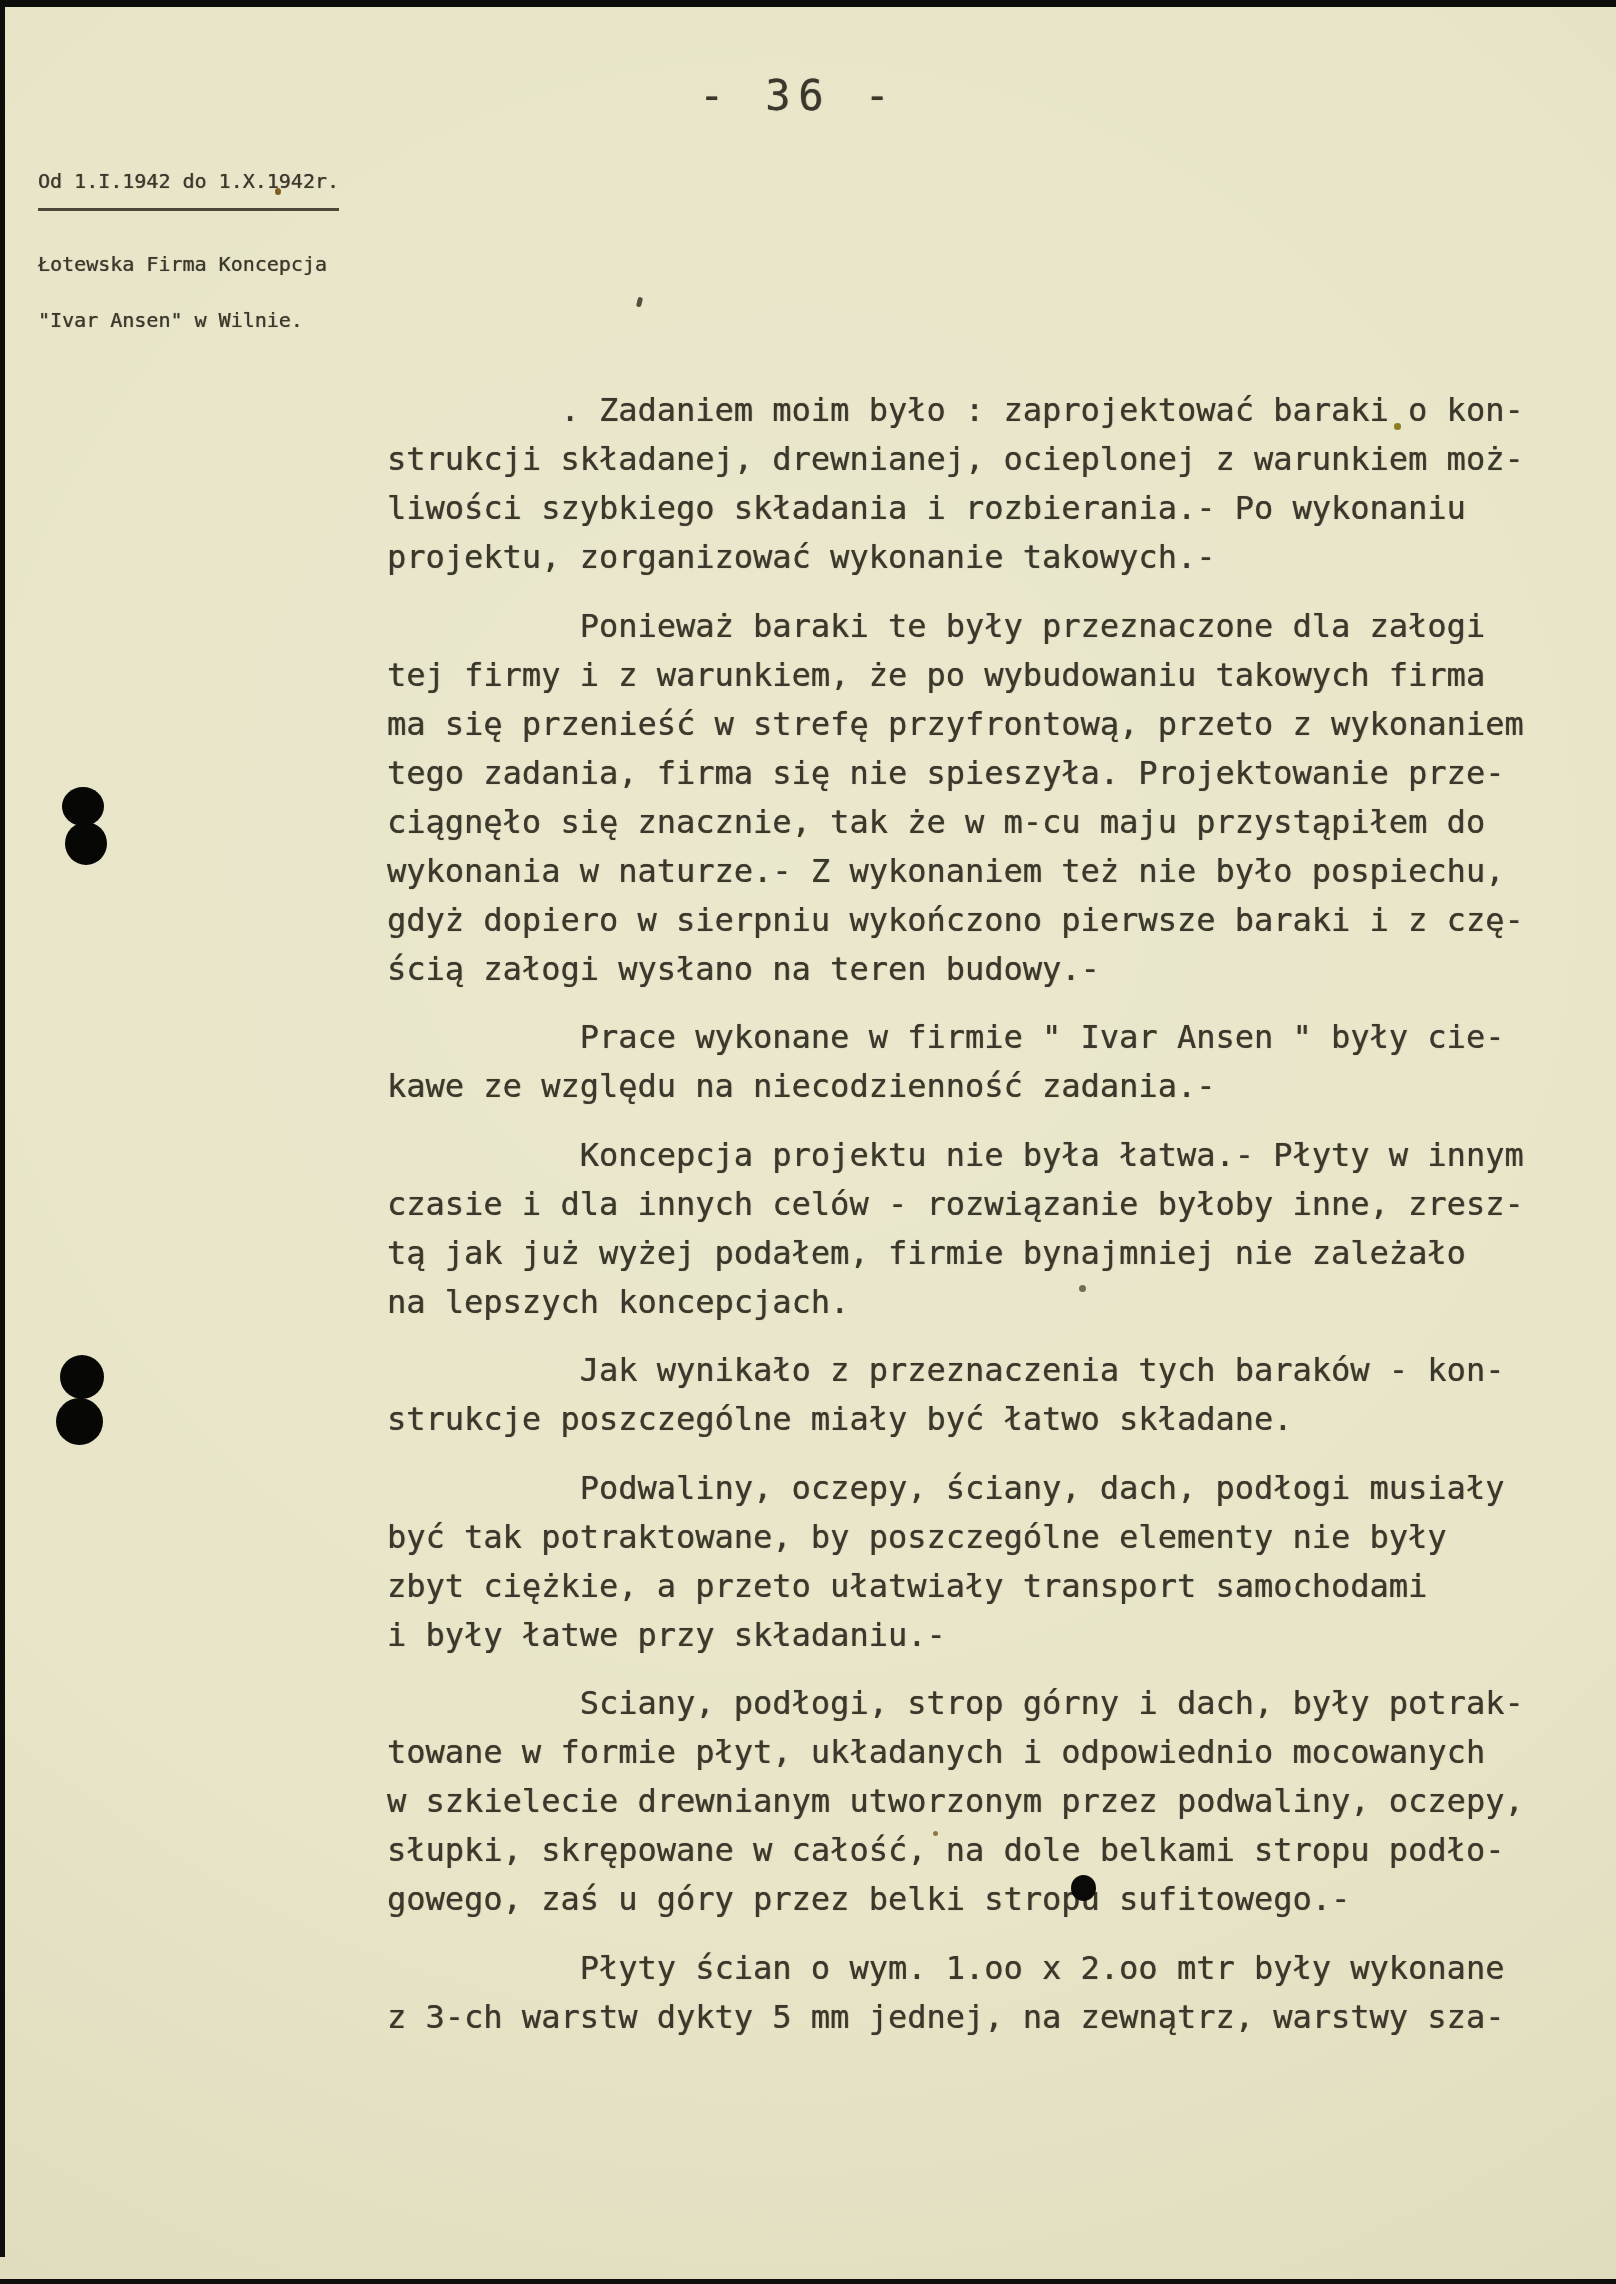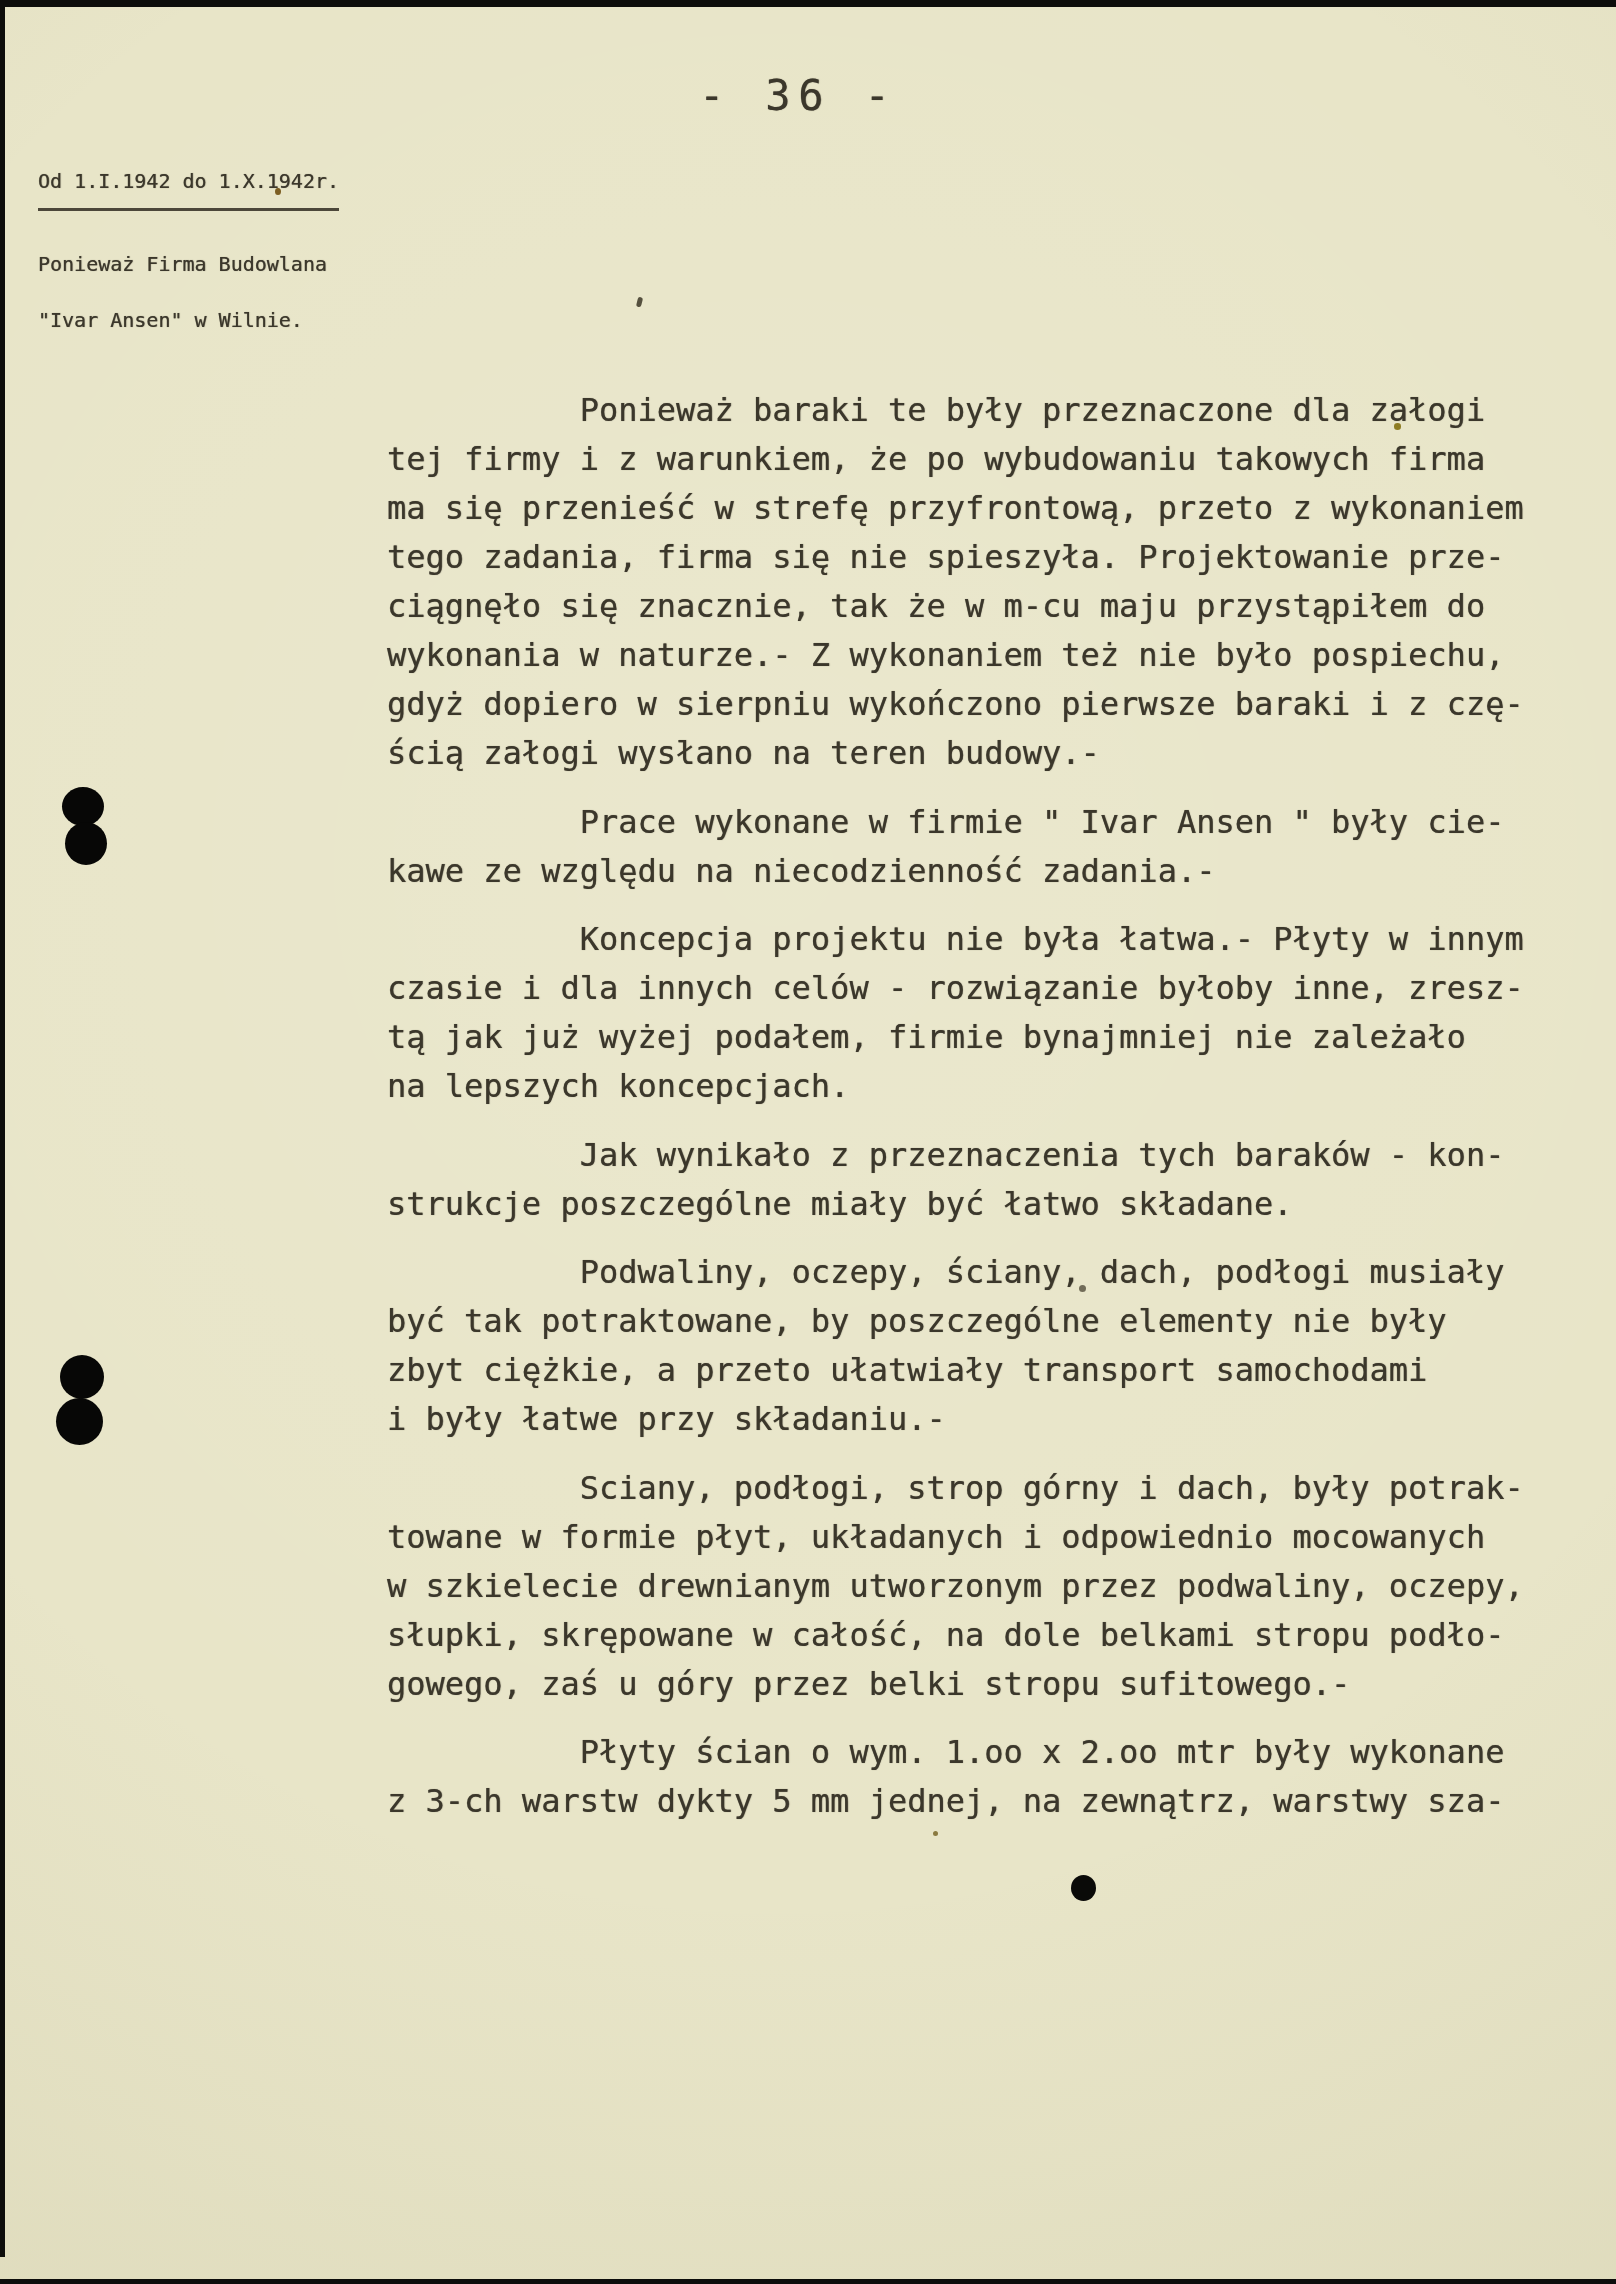--- a/index.html
+++ b/index.html
@@ -86,25 +86,28 @@
 <div class="page">
 
   <div class="edge-top"></div>
   <div class="edge-left"></div>
   <div class="edge-bottom"></div>
 
   <div class="page-number typed">- 36 -</div>
 
   <div class="doc-header">
     <div class="header-line typed"><span class="date-range">Od 1.I.1942 do 1.X.1942r.</span></div>
-    <div class="header-line typed company-1">Ponieważ Firma Budowlana</div>
+    <div class="header-line typed company-1">Łotewska Firma Koncepcja</div>
     <div class="header-line typed company-2">"Ivar Ansen" w Wilnie.</div>
   </div>
 
-  <div class="doc-body typed"><div class="para">          Ponieważ baraki te były przeznaczone dla załogi
+  <div class="doc-body typed"><div class="para">         . Zadaniem moim było : zaprojektować baraki o kon-
+strukcji składanej, drewnianej, ocieplonej z warunkiem moż-
+liwości szybkiego składania i rozbierania.- Po wykonaniu
+projektu, zorganizować wykonanie takowych.-</div><div class="para">          Ponieważ baraki te były przeznaczone dla załogi
 tej firmy i z warunkiem, że po wybudowaniu takowych firma
 ma się przenieść w strefę przyfrontową, przeto z wykonaniem
 tego zadania, firma się nie spieszyła. Projektowanie prze-
 ciągnęło się znacznie, tak że w m-cu maju przystąpiłem do
 wykonania w naturze.- Z wykonaniem też nie było pospiechu,
 gdyż dopiero w sierpniu wykończono pierwsze baraki i z czę-
 ścią załogi wysłano na teren budowy.-</div><div class="para">          Prace wykonane w firmie " Ivar Ansen " były cie-
 kawe ze względu na niecodzienność zadania.-</div><div class="para">          Koncepcja projektu nie była łatwa.- Płyty w innym
 czasie i dla innych celów - rozwiązanie byłoby inne, zresz-
 tą jak już wyżej podałem, firmie bynajmniej nie zależało

